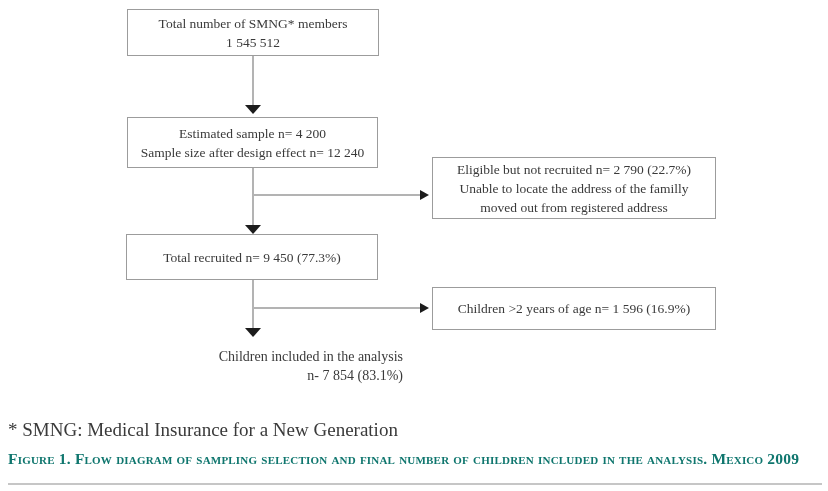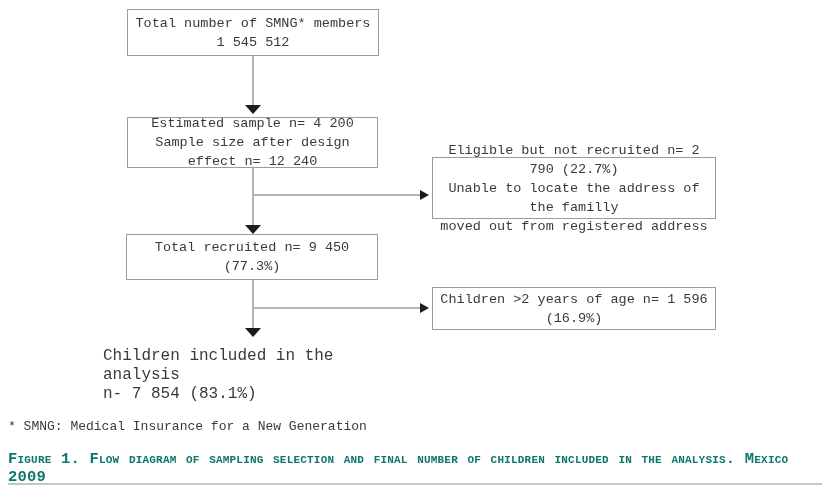--- a/index.html
+++ b/index.html
@@ -1,40 +1,40 @@
 <!DOCTYPE html>
 <html><head>
 <meta charset="utf-8">
 <style>
   html, body { margin: 0; padding: 0; background: #ffffff; }
   .page {
     position: relative;
     width: 828px;
     height: 491px;
     background: #ffffff;
-    font-family: Liberation Mono, monospace;
+    font-family: Liberation Serif, serif;
     color: #3a3a3a;
     overflow: hidden;
   }
   .fbox {
     position: absolute;
     border: 1px solid #9c9c9c;
     background: #ffffff;
     display: flex;
     flex-direction: column;
     justify-content: center;
     text-align: center;
     font-size: 13.5px;
     line-height: 19px;
     box-sizing: border-box;
   }
   .plainlabel {
     position: absolute;
-    text-align: left;
-    font-size: 16px;
+    text-align: right;
+    font-size: 14px;
     line-height: 19px;
   }
   .vline, .hline { position: absolute; background: #b3b3b3; }
   .arrow-down {
     position: absolute;
     width: 0; height: 0;
     border-left: 8px solid transparent;
     border-right: 8px solid transparent;
     border-top: 9px solid #1c1c1c;
   }
@@ -42,21 +42,21 @@
     position: absolute;
     width: 0; height: 0;
     border-top: 5px solid transparent;
     border-bottom: 5px solid transparent;
     border-left: 9px solid #1c1c1c;
   }
   .footnote {
     position: absolute;
     left: 8px;
     top: 419px;
-    font-size: 13px;
+    font-size: 19px;
     color: #3a3a3a;
   }
   .caption {
     position: absolute;
     left: 8px;
     top: 450px;
     width: 816px;
     font-size: 15.5px;
     font-weight: bold;
     font-variant: small-caps;

